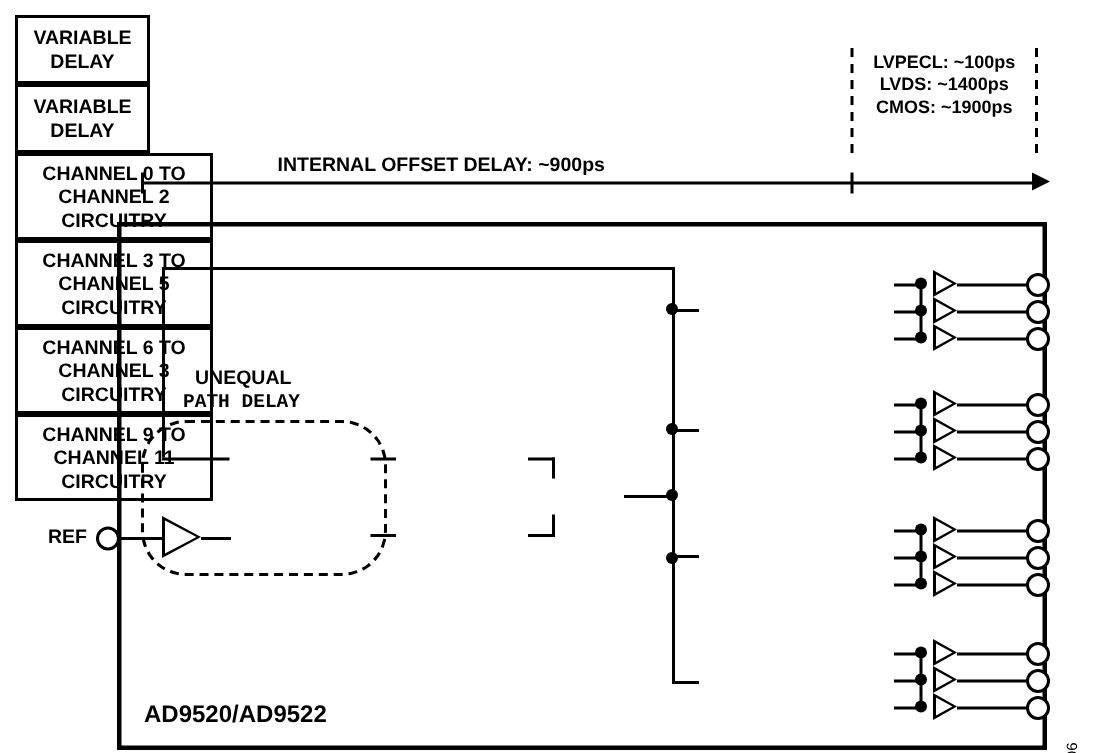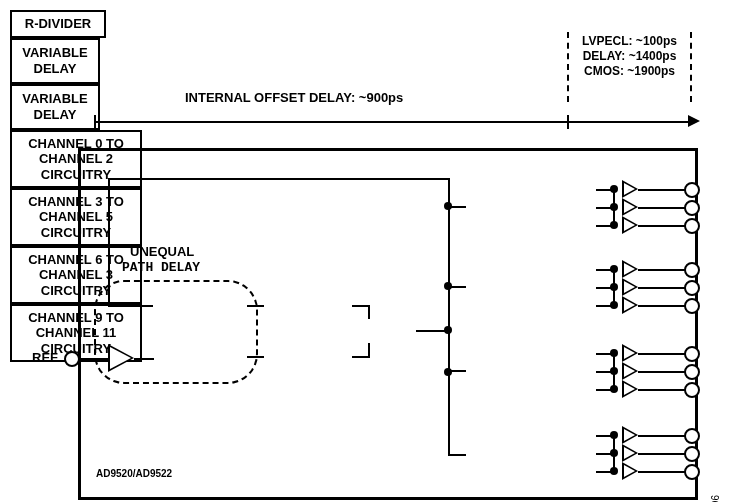--- a/index.html
+++ b/index.html
@@ -99,44 +99,43 @@
 </style>
 </head>
 <body>
 
 <div class="canvas">
 
   <div class="vdash" style="left:557px; top:22px; height:70px;"></div>
   <div class="vdash" style="left:680px; top:22px; height:70px;"></div>
   <div class="abs txt" style="left:562px; top:24px; width:115px; font-size:12px;">
     <div>LVPECL: ~100ps</div>
-    <div>DELAY: ~1400ps</div>
+    <div>LVDS: ~1400ps</div>
     <div>CMOS: ~1900ps</div>
   </div>
 
-  <div class="abs txt" style="left:175px; top:80px;">INTERNAL OFFSET DELAY: ~900ps</div>
+  <div class="abs txt" style="left:175px; top:92px;">INTERNAL OFFSET DELAY: ~900ps</div>
   <div class="tick" style="left:84px;  top:105px;"></div>
   <div class="hline" style="left:84px;  top:111px; width:596px;"></div>
   <div class="tick" style="left:557px; top:105px;"></div>
   <div class="arrow-r" style="left:678px; top:105px;"></div>
 
   <div class="outer" style="left:68px; top:138px; width:614px; height:346px;"></div>
 
   <div class="abs" style="left:22px; top:340px;">REF</div>
   <div class="pin" style="left:54px; top:341px;"></div>
   <div class="hline" style="left:68px; top:348px; width:30px;"></div>
 
   <div class="tri-big" style="left:98px; top:334px;"></div>
   <div class="hline" style="left:124px; top:348px; width:20px;"></div>
 
   <div class="dashbox" style="left:84px; top:270px; width:160px; height:100px;"></div>
   <div class="abs txt" style="left:120px; top:234px;">UNEQUAL</div>
   <div class="abs txt" style="left:112px; top:250px;font-family:Liberation Mono, monospace;">PATH DELAY</div>
 
-  <div class="box" style="left:143px; top:334px; width:92px; height:24px;">R-DIVIDER</div>
 
   <div class="hline" style="left:98px;  top:295px; width:45px;"></div>
   <div class="vline" style="left:98px;  top:168px; height:127px;"></div>
   <div class="hline" style="left:98px;  top:168px; width:340px;"></div>
   <div class="vline" style="left:438px; top:168px; height:145px;"></div>
 
   <div class="box" style="left:254px; top:275px; width:86px; height:42px; white-space:pre;">VARIABLE
 DELAY</div>
   <div class="box" style="left:254px; top:325px; width:86px; height:42px; white-space:pre;">VARIABLE
 DELAY</div>
@@ -233,17 +232,17 @@
       <div class="hline" style="left: 628px; top: 443px; width: 54px;"></div>
       <div class="pin" style="left: 674px; top: 436px;"></div>
       <div class="hline" style="left: 586px; top: 461px; width: 18px;"></div>
       <div class="dot" style="left: 600px; top: 457px;"></div>
       <div class="tri" style="left: 612px; top: 452px;"></div>
       <div class="hline" style="left: 628px; top: 461px; width: 54px;"></div>
       <div class="pin" style="left: 674px; top: 454px;"></div>
       <div class="vline" style="left: 603px; top: 425px; height: 36px;"></div>
     </div>
 
-  <div class="abs" style="left:86px; top:458px; font-size:10px;">AD9520/AD9522</div>
+  <div class="abs" style="left:86px; top:458px; font-size:16px;">AD9520/AD9522</div>
 
   <div class="sidetext" style="left:652px; top:485px;">07845-006</div>
 
 </div>
 
 </body></html>

